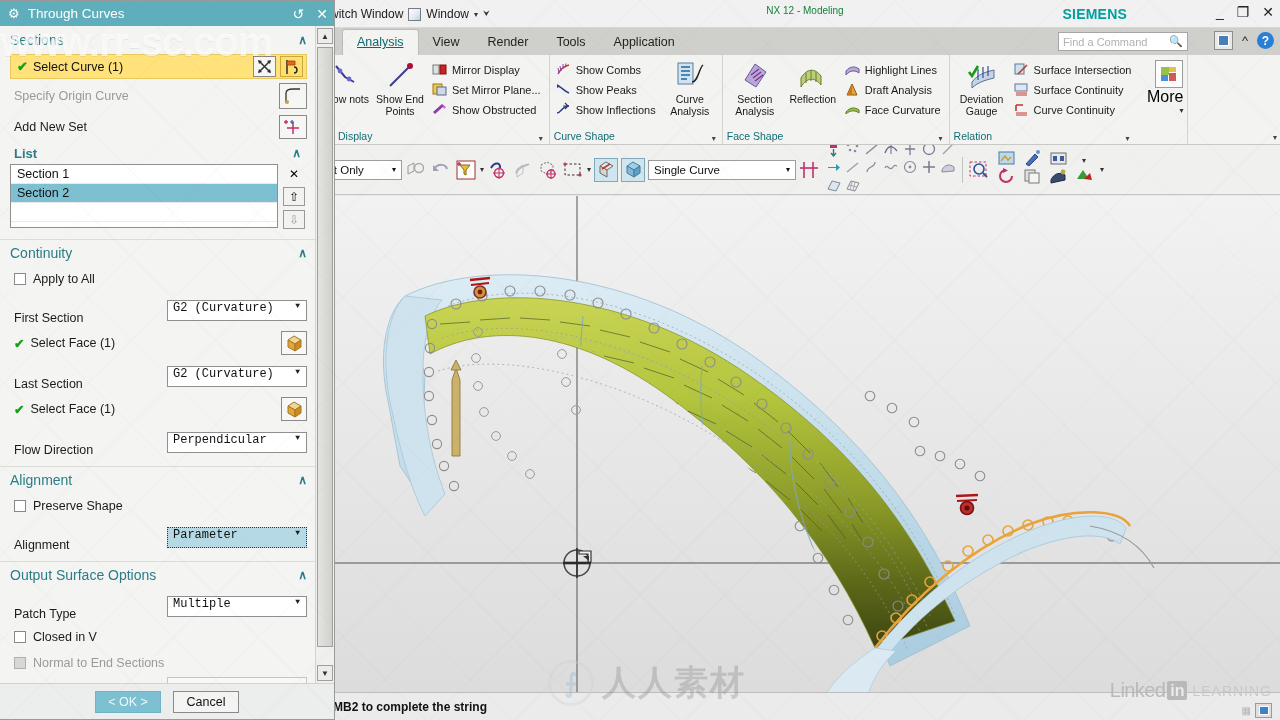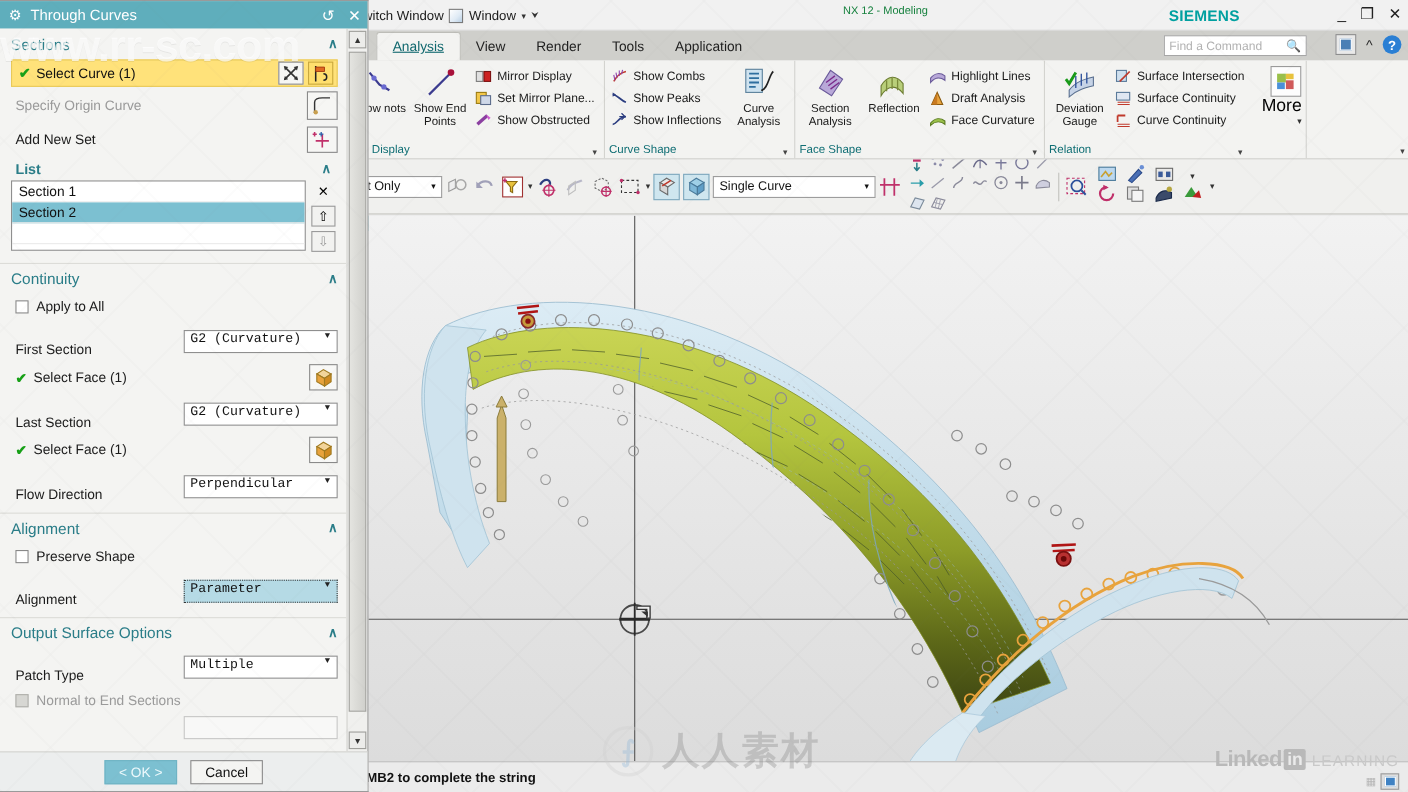--- a/index.html
+++ b/index.html
@@ -178,21 +178,21 @@
     display: flex; align-items: center; padding-left: 3px;
     font-size: 12px; font-weight: bold; color: #111;
   }
   .li-mark {
     position: absolute; right: 8px; bottom: 2px;
     display: flex; flex-direction: column; align-items: flex-end;
     pointer-events: none;
   }
   .li-row { display: flex; align-items: center; gap: 2px; }
   .li-word {
-    font-size: 20px; font-weight: bold; color: #b9b9b9; letter-spacing: -0.6px; text-align: center;
+    font-size: 20px; font-weight: normal; color: #b9b9b9; letter-spacing: -0.6px; text-align: center;
   }
   .li-in {
     background: #b9b9b9; color: #ebebeb; font-size: 16px; font-weight: bold;
     padding: 0 3px; border-radius: 2px; line-height: 19px;
   }
   .li-learn { font-size: 14px; color: #c9c9c9; letter-spacing: 1px; margin-left: 3px; }
   .li-sub { display: flex; gap: 4px; align-items: center; margin-top: 1px; }
   .li-badge { width: 17px; height: 15px; border: 1px solid #9a9a9a; background:#dfdfdf;
               display:flex; align-items:center; justify-content:center; }
   .li-badge i { width: 10px; height: 9px; background: #3f82c4; display:block; border:1px solid #fff;}
@@ -1271,20 +1271,24 @@
           <span class="cv">∧</span>
         </div>
         <div class="panel" style="border-top:none;">
           <div class="row">
             <span class="rowlabel">Patch Type</span>
             <span class="sel-box">
               <span>Multiple</span>
               <span class="cv">▼</span>
             </span>
           </div>
+          <div class="row">
+            <span class="cbox"></span>
+            <span>Closed in V</span>
+          </div>
           <div class="row muted">
             <span class="cbox dis"></span>
             <span>Normal to End Sections</span>
           </div>
           <div class="row" style="padding-top:0;opacity:.45;overflow:hidden;height:12px;">
             <span class="rowlabel"></span>
             <span class="sel-box"></span>
           </div>
         </div>
       </div>

